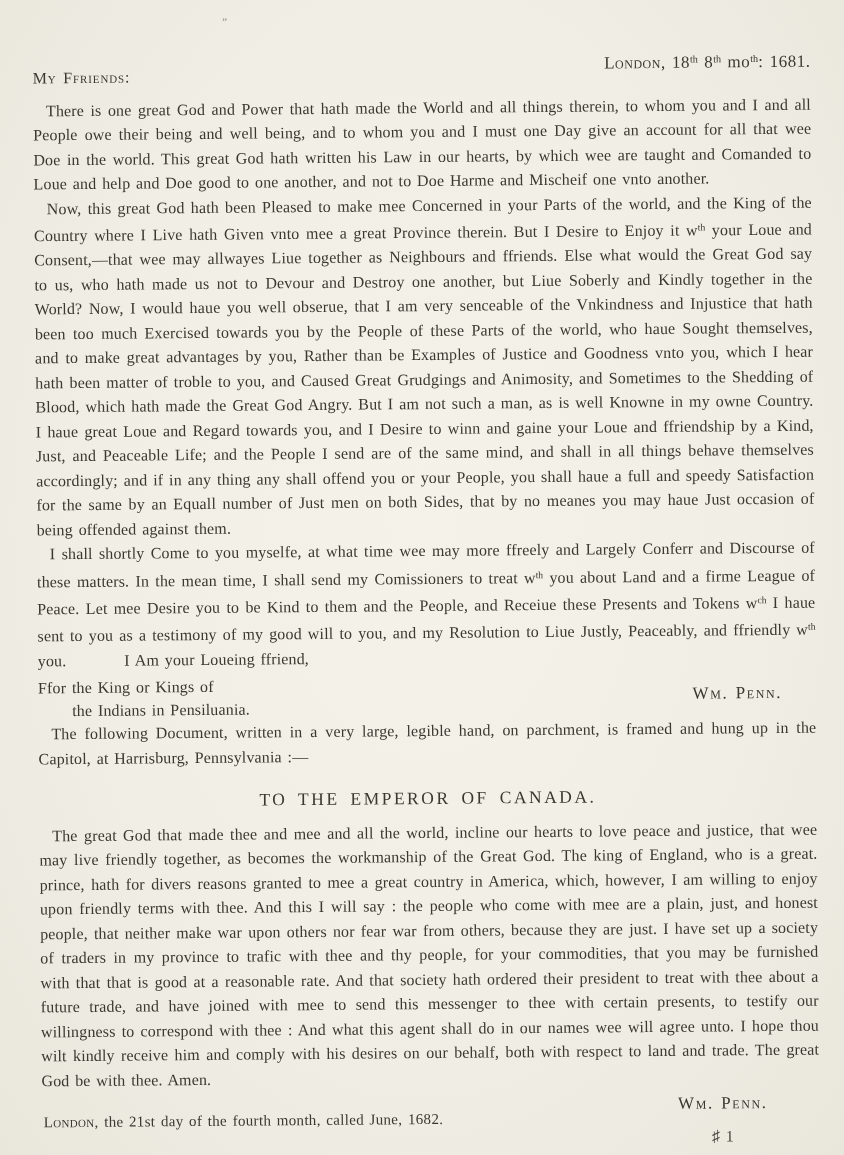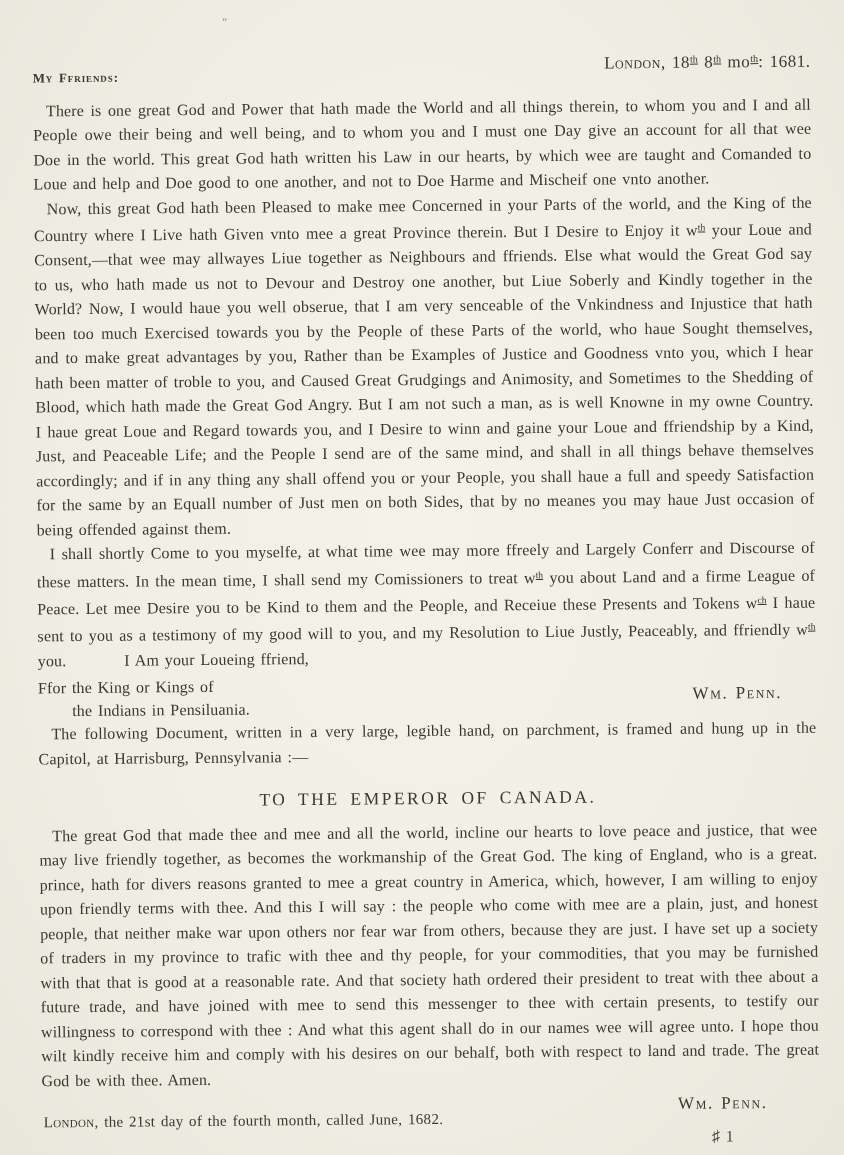--- a/index.html
+++ b/index.html
@@ -17,24 +17,24 @@
     transform: rotate(-0.5deg);
     transform-origin: 50% 40%;
     font-size:16px; line-height:24.5px;
     word-spacing:1.6px; letter-spacing:0.15px;
   }
   .top-mark {
     position:absolute; left:190px; top:8px;
     font-size:11px; color:#8b887e;
   }
   .opening-row { display:flex; justify-content:space-between; margin-top:50px; }
-  .salutation { padding-top:13px; font-size:13px; letter-spacing:0.9px;font-weight:bold; }
+  .salutation { padding-top:13px; font-size:16px; letter-spacing:0.9px; }
   .dateline { font-size:17px; letter-spacing:0.5px; }
   .sc { font-variant:small-caps; }
-  sup { font-size:0.6em; vertical-align:0.5em; letter-spacing:0;text-decoration:underline; }
+  sup { font-size:0.6em; vertical-align:0.5em; letter-spacing:0; }
   p.body { margin:0; text-align:justify; text-indent:13px; }
   p.first { margin-top:8px; }
   .closing-phrase { padding-left:58px; }
   .sig-row { display:flex; justify-content:space-between; margin-top:3px; }
   .addressee div { line-height:23px; }
   .addressee .l2 { padding-left:34px; }
   .signature {
     align-self:center; margin-right:34px;
     font-size:17px; letter-spacing:1.6px; font-variant:small-caps;
   }

